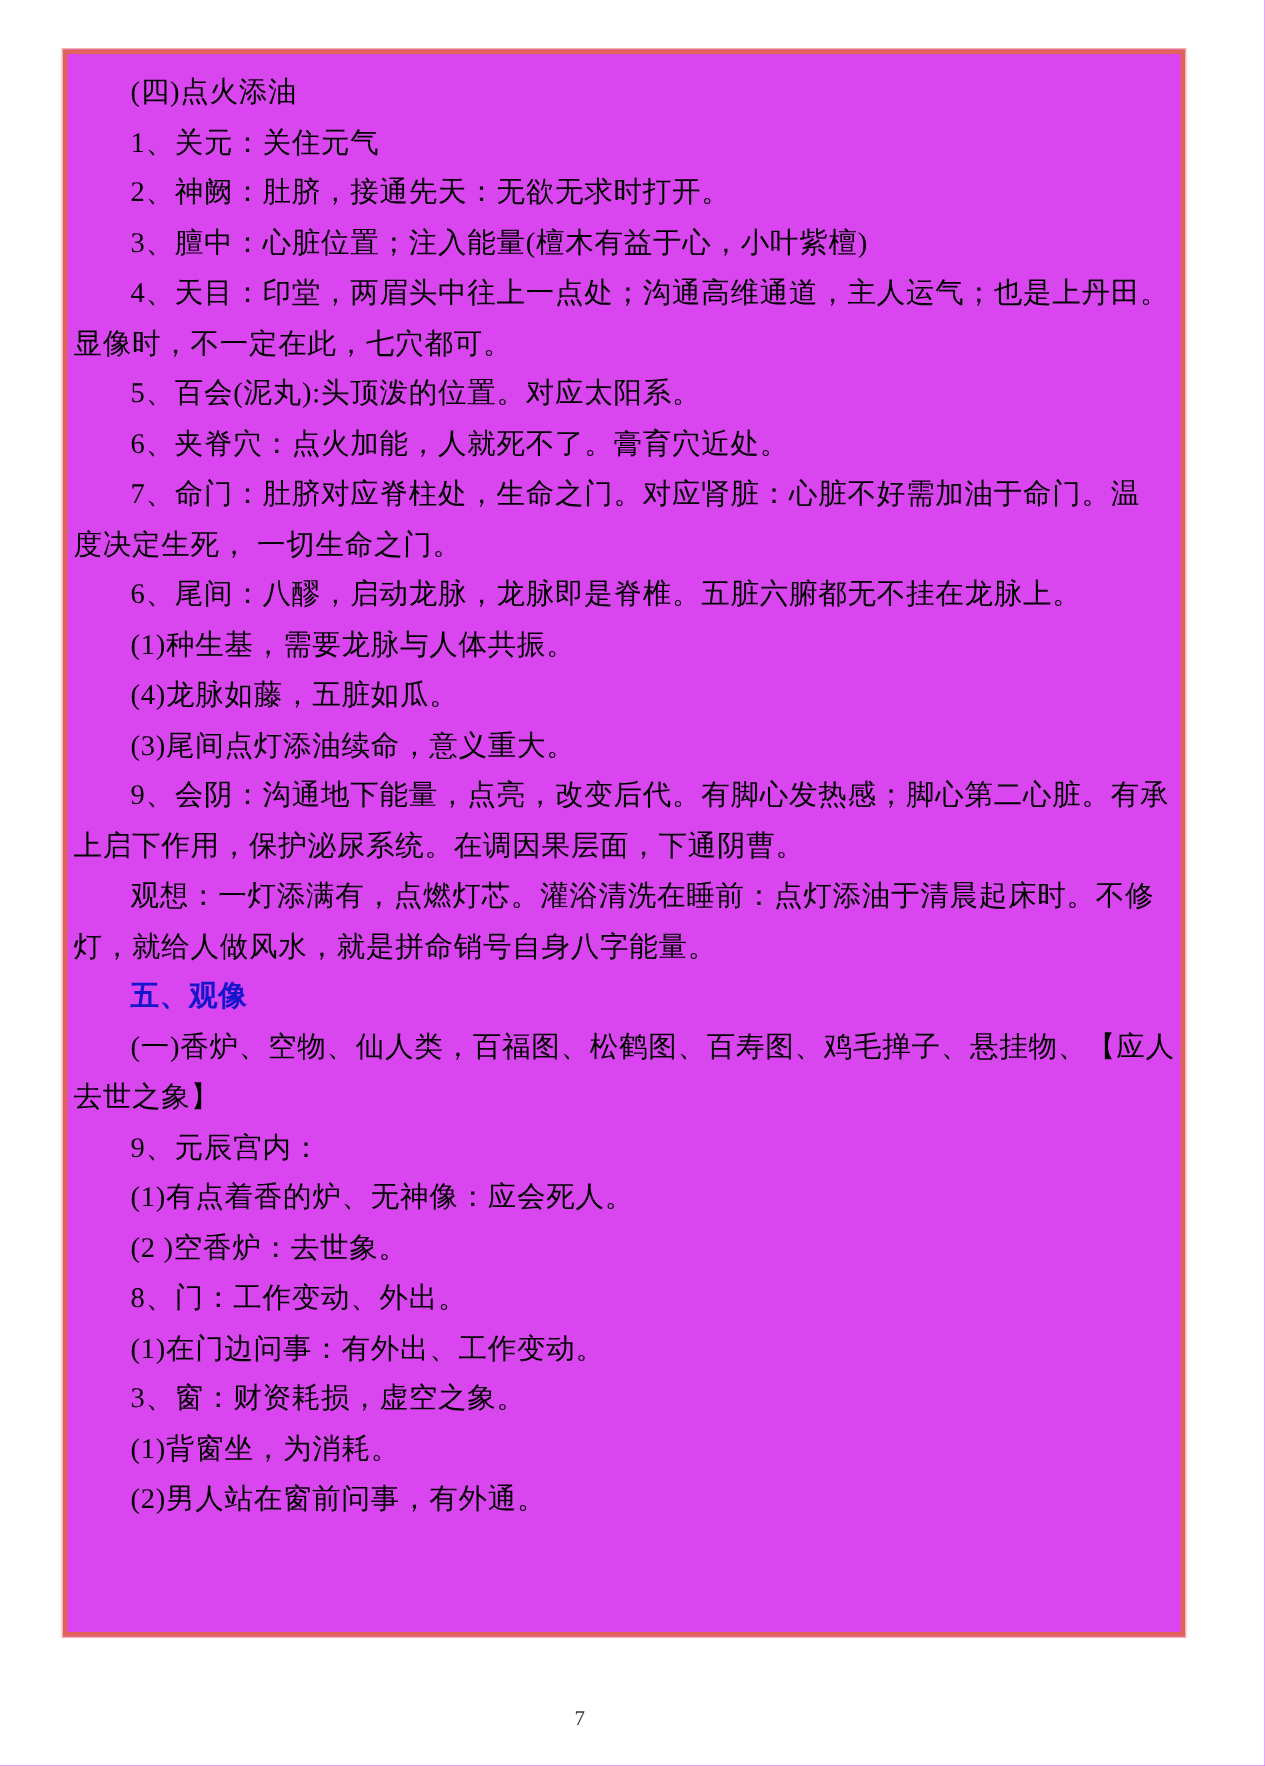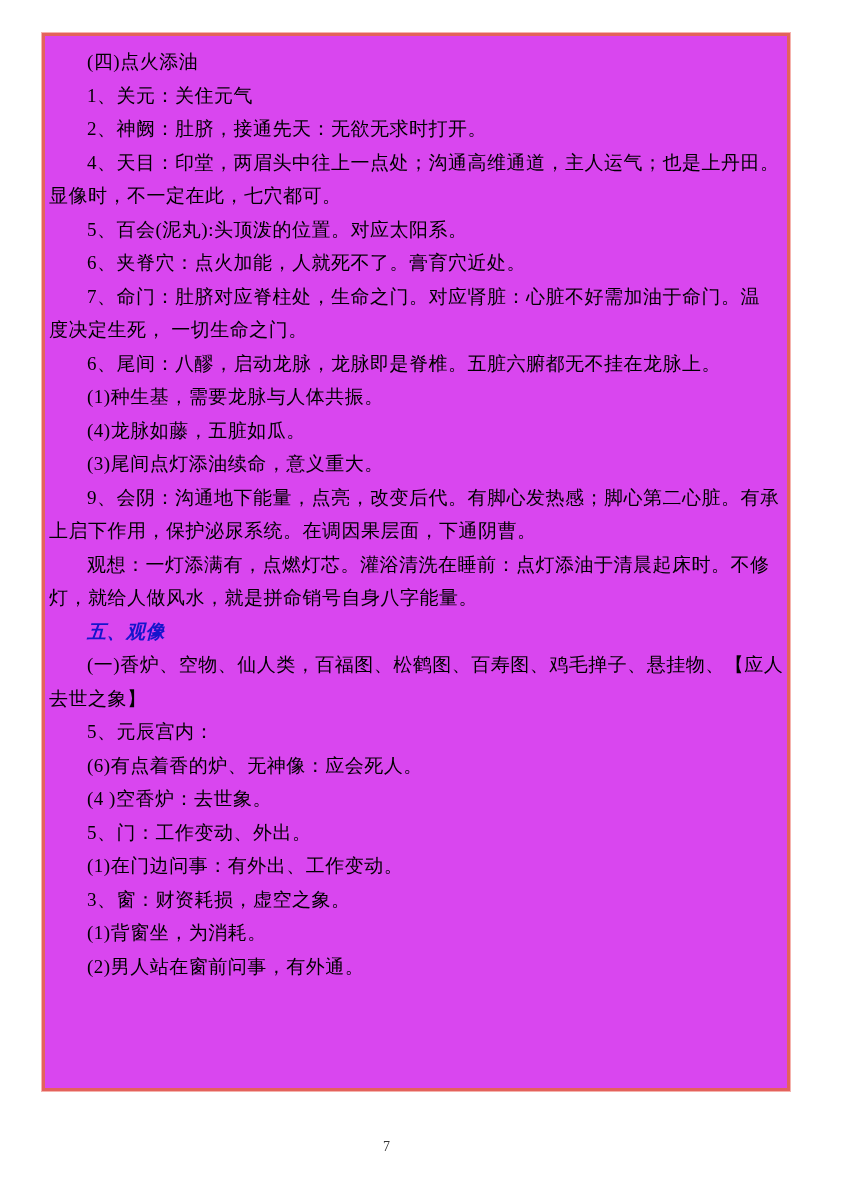--- a/index.html
+++ b/index.html
@@ -30,54 +30,54 @@
     margin:0;
     font-size:19px;
     line-height:33.5px;
     color:var(--text-black);
     text-indent:2em;
     letter-spacing:0.5px;
   }
   .content-box p.heading-blue{
     color:var(--accent-blue);
     font-weight:bold;
-    font-style:italic;
   }
   .page-footer{
     position:absolute;
     left:0;right:70px;
     bottom:22px;
     text-align:center;
     font-size:14px;
     color:#333333;
     font-family:"Liberation Serif","DejaVu Serif",serif;
   }
 </style>
 </head>
 <body>
 
 <div class="content-box">
   <p>(四)点火添油</p>
   <p>1、关元：关住元气</p>
   <p>2、神阙：肚脐，接通先天：无欲无求时打开。</p>
+  <p>3、膻中：心脏位置；注入能量(檀木有益于心，小叶紫檀)</p>
   <p>4、天目：印堂，两眉头中往上一点处；沟通高维通道，主人运气；也是上丹田。 显像时，不一定在此，七穴都可。</p>
   <p>5、百会(泥丸):头顶泼的位置。对应太阳系。</p>
   <p>6、夹脊穴：点火加能，人就死不了。膏育穴近处。</p>
   <p>7、命门：肚脐对应脊柱处，生命之门。对应肾脏：心脏不好需加油于命门。温 度决定生死， 一切生命之门。</p>
   <p>6、尾间：八醪，启动龙脉，龙脉即是脊椎。五脏六腑都无不挂在龙脉上。</p>
   <p>(1)种生基，需要龙脉与人体共振。</p>
   <p>(4)龙脉如藤，五脏如瓜。</p>
   <p>(3)尾间点灯添油续命，意义重大。</p>
   <p>9、会阴：沟通地下能量，点亮，改变后代。有脚心发热感；脚心第二心脏。有承上启下作用，保护泌尿系统。在调因果层面，下通阴曹。</p>
   <p>观想：一灯添满有，点燃灯芯。灌浴清洗在睡前：点灯添油于清晨起床时。不修灯，就给人做风水，就是拼命销号自身八字能量。</p>
   <p class="heading-blue">五、观像</p>
   <p>(一)香炉、空物、仙人类，百福图、松鹤图、百寿图、鸡毛掸子、悬挂物、【应人去世之象】</p>
-  <p>5、元辰宫内：</p>
-  <p>(6)有点着香的炉、无神像：应会死人。</p>
-  <p>(4 )空香炉：去世象。</p>
-  <p>5、门：工作变动、外出。</p>
+  <p>9、元辰宫内：</p>
+  <p>(1)有点着香的炉、无神像：应会死人。</p>
+  <p>(2 )空香炉：去世象。</p>
+  <p>8、门：工作变动、外出。</p>
   <p>(1)在门边问事：有外出、工作变动。</p>
   <p>3、窗：财资耗损，虚空之象。</p>
   <p>(1)背窗坐，为消耗。</p>
   <p>(2)男人站在窗前问事，有外通。</p>
 </div>
 
 <div class="page-footer">7</div>
 
 </body></html>

